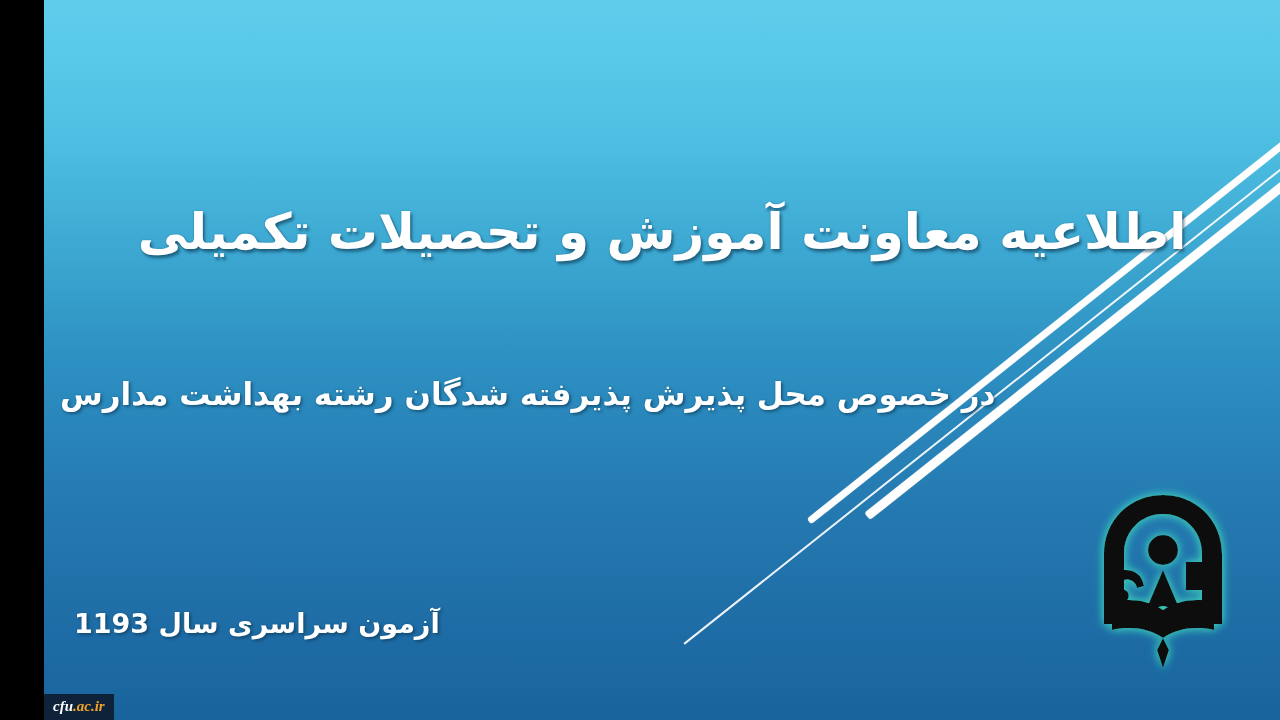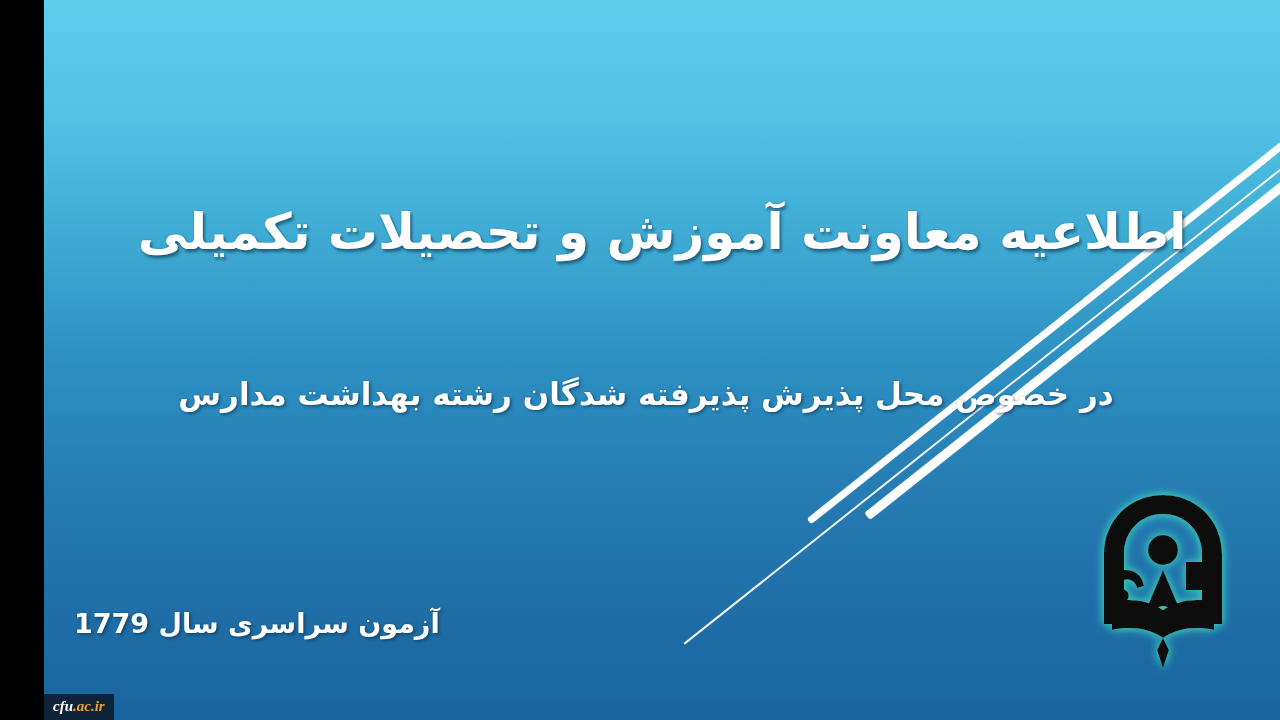--- a/index.html
+++ b/index.html
@@ -71,22 +71,22 @@
     text-shadow:
        2px 3px 3px rgba(10,50,75,0.55),
        0 0 2px rgba(10,50,75,0.35);
     direction: rtl;
   }
 
   .subtitle {
     position: absolute;
     top: 348px;
     right: 40px;
-    left: 8px;
-    text-align: center;
+    left: 16px;
+    text-align: left;
     color: #ffffff;
     font-size: 31px;
     font-weight: bold;
     line-height: 1.3;
     text-shadow:
        2px 2px 3px rgba(10,50,75,0.5),
        0 0 2px rgba(10,50,75,0.3);
     direction: rtl;
   }
 
@@ -161,21 +161,21 @@
     <div class="streak s-thick" style="left: 765px; top: 518px; width: 660px; height: 7px; transform: rotate(-38.5deg);"></div>
     <div class="streak s-thick" style="left: 823px; top: 512px; width: 600px; height: 8.5px; transform: rotate(-38.5deg);"></div>
   </div>
 
   <div class="content">
 
     <h1 class="title">اطلاعیه معاونت آموزش و تحصیلات تکمیلی</h1>
 
     <h2 class="subtitle">در خصوص محل پذیرش پذیرفته شدگان رشته بهداشت مدارس</h2>
 
-    <div class="exam-line">آزمون سراسری سال 1779</div>
+    <div class="exam-line">آزمون سراسری سال 1193</div>
   </div>
 
   <div class="logo">
     <svg viewBox="0 0 190 200" xmlns="http://www.w3.org/2000/svg" aria-hidden="true">
       <defs>
         <filter id="logoGlow" x="-60%" y="-60%" width="220%" height="220%">
           <feGaussianBlur stdDeviation="5" result="b"></feGaussianBlur>
           <feFlood flood-color="#3ac4b8" flood-opacity="0.95" result="c"></feFlood>
           <feComposite in="c" in2="b" operator="in" result="g"></feComposite>
           <feMerge>

